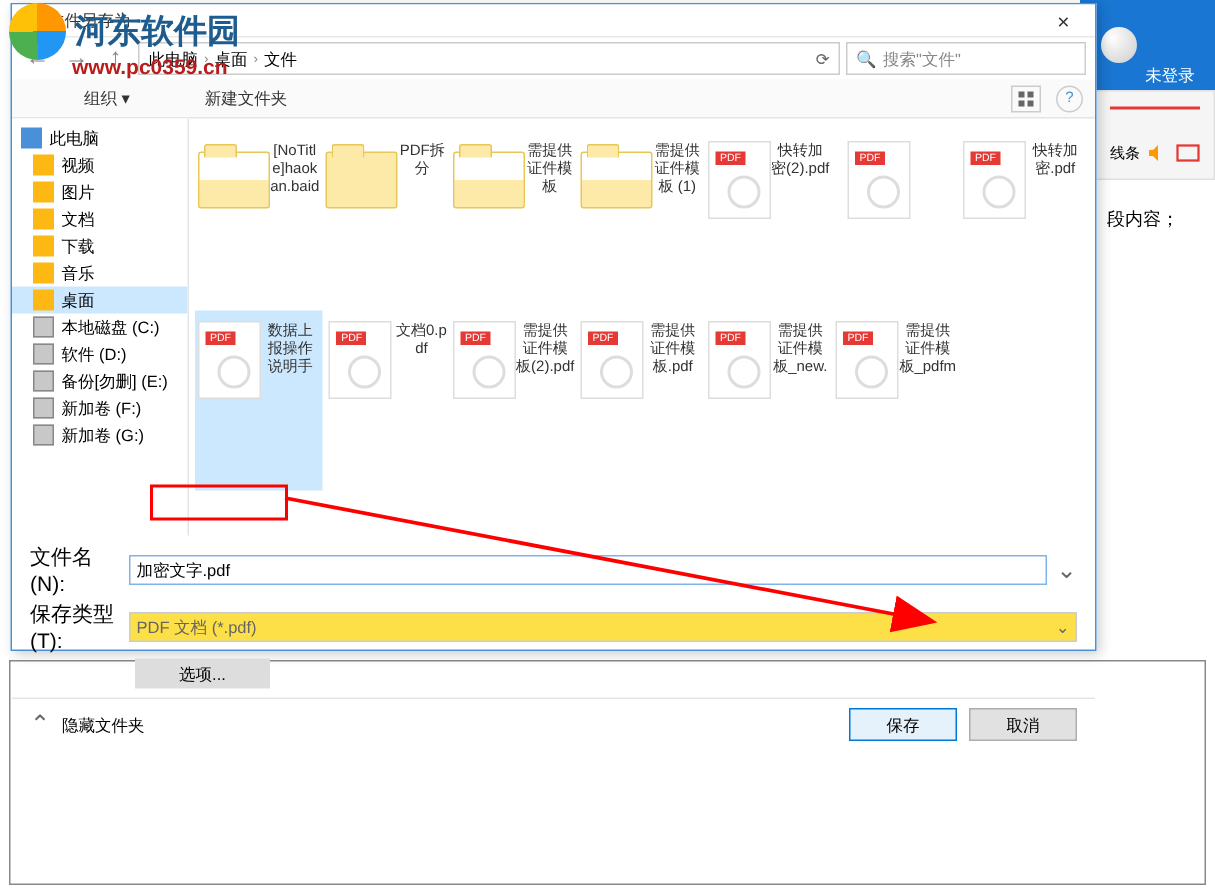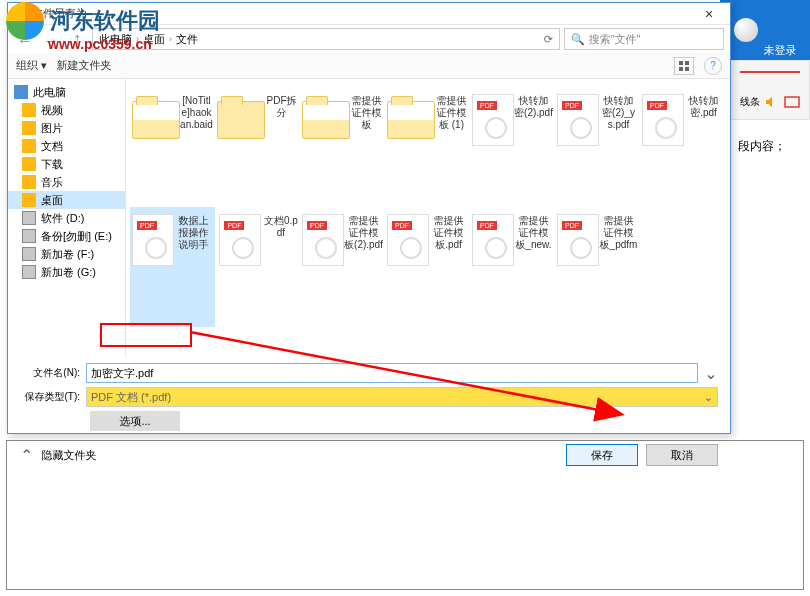--- a/index.html
+++ b/index.html
@@ -26,21 +26,21 @@
 
 .breadbar { height: 28px; display: flex; align-items: center; padding: 0 6px; gap: 4px; }
 .nav-btn { width: 22px; height: 22px; display: flex; align-items: center; justify-content: center; color: #888; cursor: pointer; }
 .breadcrumb { flex: 1; height: 22px; border: 1px solid #ccc; display: flex; align-items: center; padding: 0 6px; font-size: 11px; gap: 4px; background: #fff; }
 .breadcrumb .sep { color: #888; font-size: 9px; }
 .breadcrumb .refresh { margin-left: auto; color: #666; }
 .searchbox { width: 160px; height: 22px; border: 1px solid #ccc; display: flex; align-items: center; padding: 0 6px; font-size: 11px; color: #888; background: #fff; }
 
 
 .toolbar { height: 26px; display: flex; align-items: center; padding: 0 8px; gap: 10px; border-bottom: 1px solid #e5e5e5; font-size: 11px; background: #fafafa; }
-.toolbar .toolitem { color: #333; cursor: pointer; }
+.toolbar .toolitem { color: #333; cursor: pointer; margin-left: 40px; }
 .toolbar .spacer { flex: 1; }
 .toolbar .view-btn { width: 20px; height: 18px; border: 1px solid #ccc; display: flex; align-items: center; justify-content: center; cursor: pointer; }
 .toolbar .help { width: 18px; height: 18px; border: 1px solid #ccc; border-radius: 50%; display: flex; align-items: center; justify-content: center; color: #4a90d9; font-size: 10px; cursor: pointer; }
 
 
 .dialog-body { display: flex; height: 278px; }
 
 
 .sidebar { width: 118px; border-right: 1px solid #e5e5e5; overflow: hidden; background: #fff; padding-top: 4px; }
 .side-item { display: flex; align-items: center; padding: 1px 6px 1px 14px; font-size: 11px; gap: 5px; cursor: pointer; height: 18px; }
@@ -61,21 +61,21 @@
 .folder-shape::before { content: ''; position: absolute; top: -6px; left: 3px; width: 20px; height: 8px; background: #fde9a8; border: 1px solid #e6c757; border-bottom: none; border-radius: 2px 2px 0 0; }
 .folder-shape.preview { background: linear-gradient(#fff 50%, #fde9a8 50%); }
 .pdf-shape { width: 42px; height: 52px; background: #fff; border: 1px solid #ddd; position: relative; }
 .pdf-shape::before { content: 'PDF'; position: absolute; top: 6px; left: 4px; background: #e53935; color: #fff; font-size: 7px; padding: 1px 3px; }
 .pdf-shape::after { content: ''; position: absolute; bottom: 6px; right: 6px; width: 18px; height: 18px; border: 2px solid #ddd; border-radius: 50%; }
 .file-label { font-size: 10px; line-height: 12px; color: #333; margin-top: 4px; word-break: break-all; max-height: 36px; overflow: hidden; }
 
 
 .bottom-panel { padding: 6px 12px; }
 .input-row { display: flex; align-items: center; margin-bottom: 4px; gap: 6px; }
-.input-label { width: 60px; text-align: right; font-size: 10px; }
+.input-label { width: 60px; text-align: left; font-size: 14px; }
 .input-field { flex: 1; height: 20px; border: 1px solid #7eb4ea; padding: 0 4px; font-size: 11px; }
 .input-combo { flex: 1; height: 20px; border: 1px solid #ccc; padding: 0 4px; font-size: 11px; display: flex; align-items: center; background: #fde047; color: #666; }
 .filename-highlight { position: absolute; border: 2px solid #ff0000; pointer-events: none; }
 .fn-box { left: 92px; top: 320px; width: 92px; height: 24px; }
 
 
 .footer { display: flex; align-items: center; padding: 6px 12px; gap: 8px; border-top: 1px solid #e5e5e5; }
 .hide-folders { font-size: 11px; cursor: pointer; display: flex; align-items: center; gap: 4px; }
 .footer .spacer { flex: 1; }
 .dlg-btn { width: 72px; height: 22px; border: 1px solid #adadad; background: #e1e1e1; font-size: 11px; display: flex; align-items: center; justify-content: center; cursor: pointer; }
@@ -180,20 +180,24 @@
         <div class="side-item">
           <span class="side-icon ico-music"></span>
           <span>音乐</span>
         </div>
         <div class="side-item selected">
           <span class="side-icon ico-folder"></span>
           <span>桌面</span>
         </div>
         <div class="side-item">
           <span class="side-icon ico-drive"></span>
+          <span>本地磁盘 (C:)</span>
+        </div>
+        <div class="side-item">
+          <span class="side-icon ico-drive"></span>
           <span>软件 (D:)</span>
         </div>
         <div class="side-item">
           <span class="side-icon ico-drive"></span>
           <span>备份[勿删] (E:)</span>
         </div>
         <div class="side-item">
           <span class="side-icon ico-drive"></span>
           <span>新加卷 (F:)</span>
         </div>
@@ -230,21 +234,20 @@
         <div class="file-item">
           <div class="file-thumb">
             <div class="pdf-shape"></div>
           </div>
           <div class="file-label">快转加密(2).pdf</div>
         </div>
         <div class="file-item">
           <div class="file-thumb">
             <div class="pdf-shape"></div>
           </div>
-          <div class="file-label">快转加密(2)_ys.pdf</div>
         </div>
         <div class="file-item">
           <div class="file-thumb">
             <div class="pdf-shape"></div>
           </div>
           <div class="file-label">快转加密.pdf</div>
         </div>
         <div class="file-item selected">
           <div class="file-thumb">
             <div class="pdf-shape"></div>

